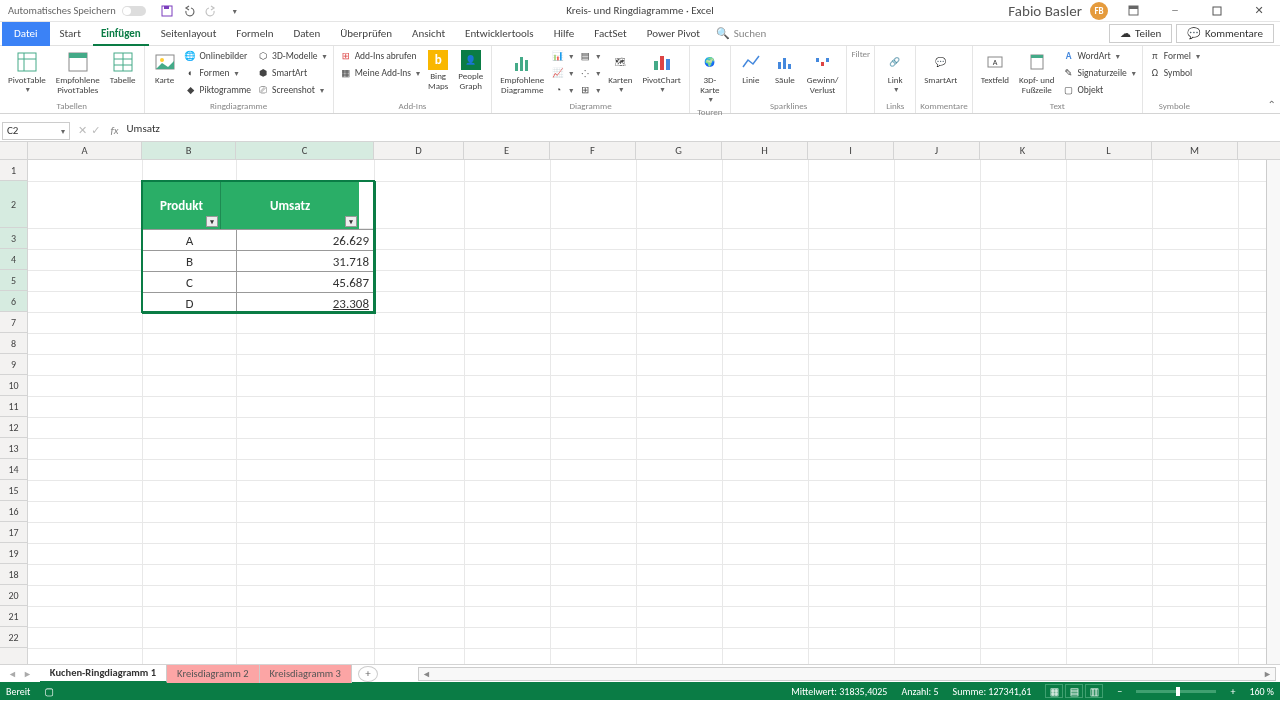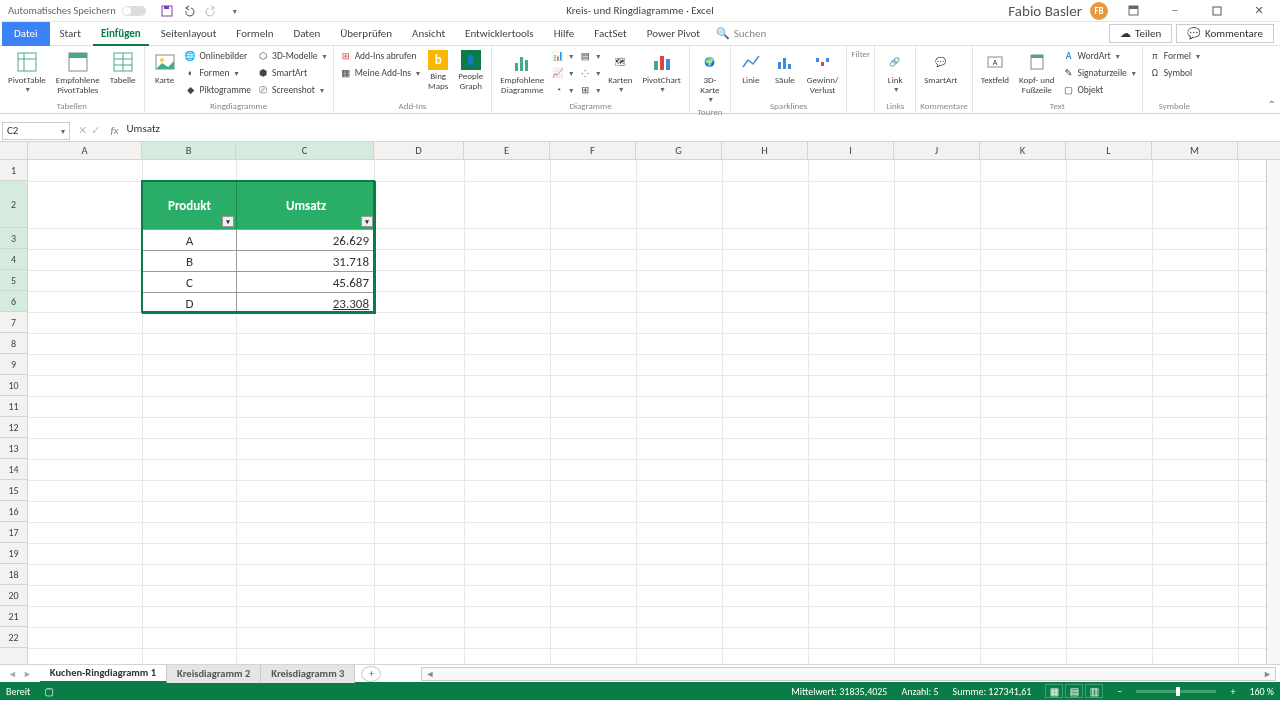--- a/index.html
+++ b/index.html
@@ -74,21 +74,21 @@
 .tbl-cell.prod { justify-content:center; }
 .tbl-cell.val { justify-content:flex-end; }
 
 .selection-box { position:absolute; border:2px solid #0a7c45; pointer-events:none; }
 
 
 .sheet-bar { height:18px; background:#fff; border-top:1px solid #d4d4d4; display:flex; align-items:center; }
 .sheet-nav { display:flex; gap:6px; padding:0 8px; color:#aaa; font-size:9px; }
 .sheet-tab { padding:0 10px; height:18px; display:flex; align-items:center; font-size:10.5px; border-right:1px solid #ccc; cursor:pointer; }
 .sheet-tab.active { background:#fff; border-bottom:2px solid #0a7c45; font-weight:600; }
-.sheet-tab.inactive { background:#e5e5e5; color:#555;font-weight:bold; }
+.sheet-tab.inactive { background:#fca5a5; color:#555; }
 .new-sheet { width:20px; height:16px; border:1px solid #ccc; border-radius:50%; display:flex; align-items:center; justify-content:center; margin-left:6px; font-size:11px; color:#666; }
 .hscroll { flex:1; height:14px; margin:0 4px 0 40px; }
 .hscroll-track { height:14px; border:1px solid #ccc; background:#f8f8f8; position:relative; }
 
 
 .statusbar { height:18px; background:#0a7c45; color:#fff; display:flex; align-items:center; font-size:10px; padding:0 6px; }
 .statusbar .left { display:flex; gap:14px; }
 .statusbar .right { margin-left:auto; display:flex; gap:14px; align-items:center; }
 .view-btns { display:flex; gap:2px; }
 .view-btn { width:18px; height:14px; border:1px solid #3fa070; display:flex; align-items:center; justify-content:center; }
@@ -572,21 +572,21 @@
           <div class="gl-h" style="top: 383px;"></div>
           <div class="gl-h" style="top: 404px;"></div>
           <div class="gl-h" style="top: 425px;"></div>
           <div class="gl-h" style="top: 446px;"></div>
           <div class="gl-h" style="top: 467px;"></div>
           <div class="gl-h" style="top: 488px;"></div>
         </div>
 
       <div class="tbl">
         <div class="tbl-head">
-          <div class="tbl-hcell" style="width:94px">
+          <div class="tbl-hcell" style="width:78px">
             <span>Produkt</span>
             <div class="filter-btn">▾</div>
           </div>
           <div class="tbl-hcell" style="width:138px">
             <span>Umsatz</span>
             <div class="filter-btn">▾</div>
           </div>
         </div>
         <div id="tbl-rows">
             <div class="tbl-row">

